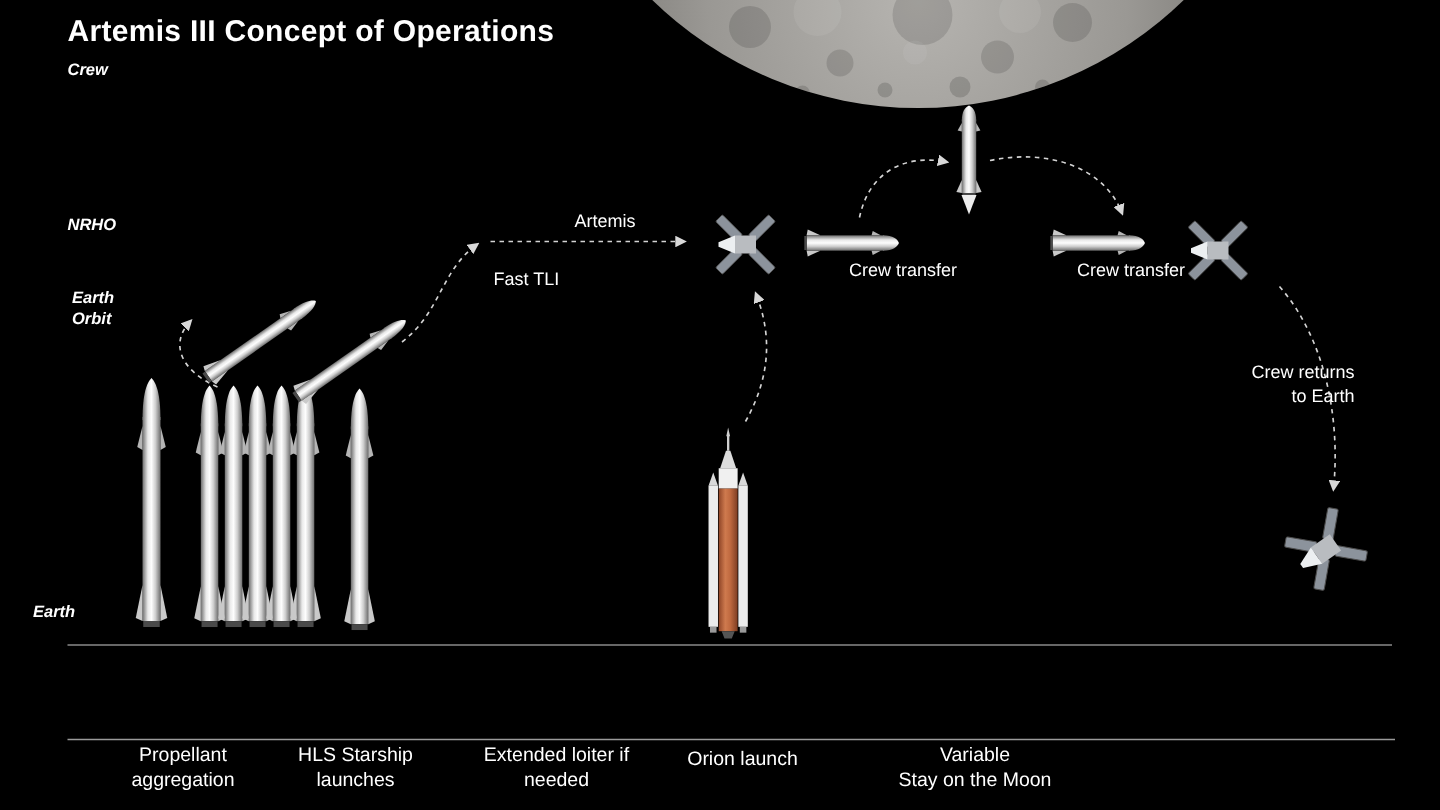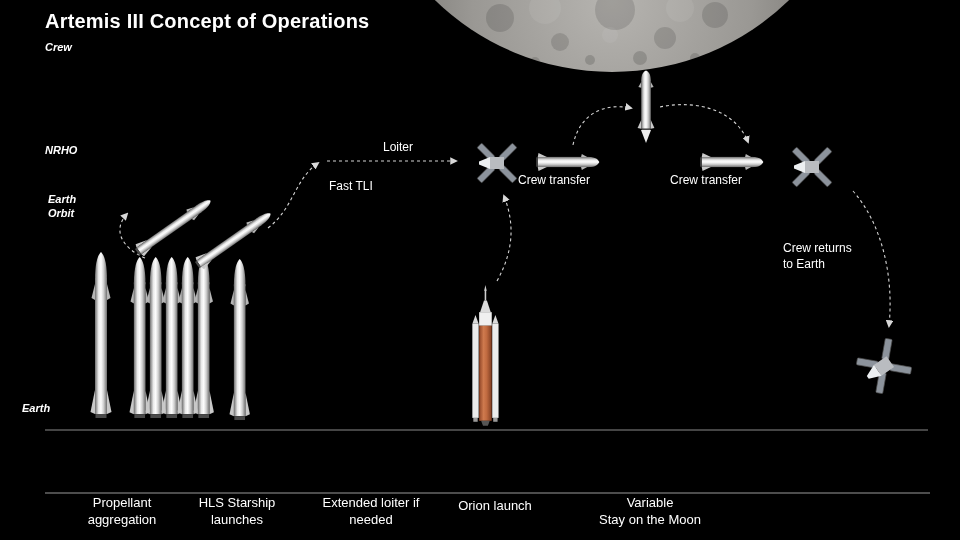--- a/index.html
+++ b/index.html
@@ -7,21 +7,21 @@
     position:relative;width:960px;height:540px;overflow:hidden;
     background:var(--background,#000000);
     color:var(--text,#ffffff);
     font-family:"Liberation Sans",sans-serif;
   }
   .canvas svg{position:absolute;left:0;top:0;}
   .label{position:absolute;white-space:pre-line;line-height:1.3;}
   .title{font-size:20px;font-weight:bold;letter-spacing:.2px;}
   .region{font-size:11px;font-weight:bold;font-style:italic;}
   .ann{font-size:12px;}
-  .center{text-align:left;}
+  .center{text-align:right;}
   .tl{
     position:absolute;top:495px;width:140px;
     font-size:13px;line-height:1.3;text-align:center;white-space:pre-line;
   }
 </style>
 </head>
 <body>
 
 <div class="canvas">
 
@@ -154,21 +154,21 @@
   </svg>
 
   <div class="label title" style="left:45px; top:8px;">Artemis III Concept of Operations</div>
   <div class="label region" style="left:45px; top:40px;">Crew</div>
   <div class="label region" style="left:45px; top:143px;">NRHO</div>
   <div class="label region" style="left:48px; top:192px;">Earth
 Orbit</div>
   <div class="label region" style="left:22px; top:401px;">Earth</div>
 
   <div class="label ann" style="left:305px; top:179px;margin-left:24px;">Fast TLI</div>
-  <div class="label ann" style="left:383px; top:140px;">Loiter</div>
+  <div class="label ann" style="left:383px; top:140px;">Artemis</div>
   <div class="label ann center" style="left:518px; top:173px; width:120px;">Crew transfer</div>
   <div class="label ann center" style="left:670px; top:173px; width:120px;">Crew transfer</div>
   <div class="label ann center" style="left:783px; top:241px; width:120px;">Crew returns
 to Earth</div>
 
   <div class="tl" style="left:52px;">Propellant
 aggregation</div>
   <div class="tl" style="left:167px;">HLS Starship
 launches</div>
   <div class="tl" style="left:301px;">Extended loiter if

